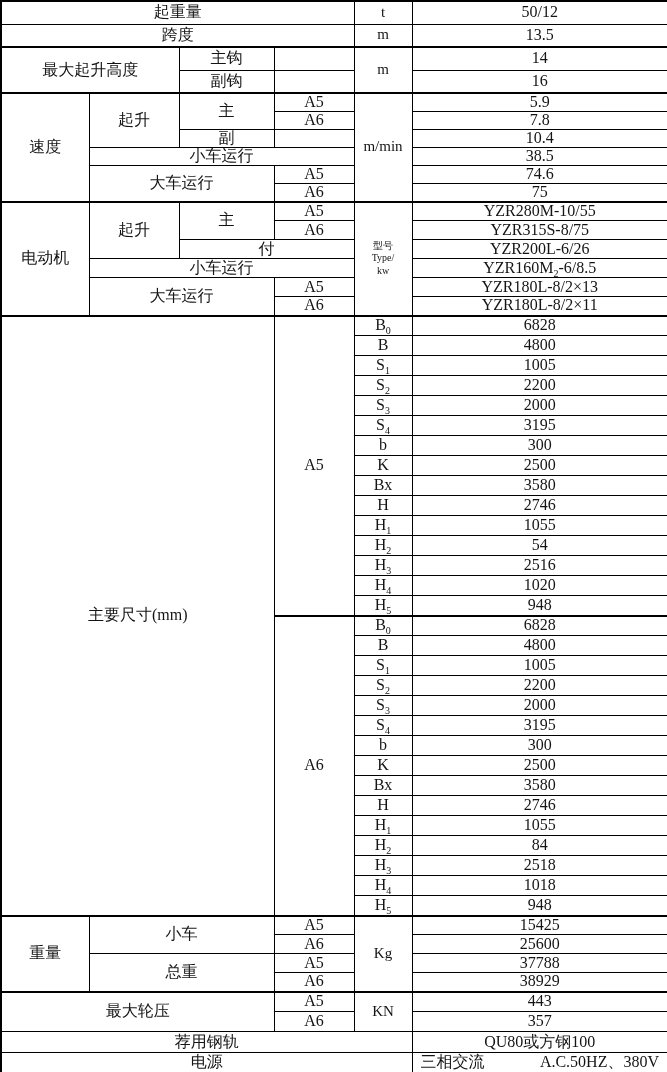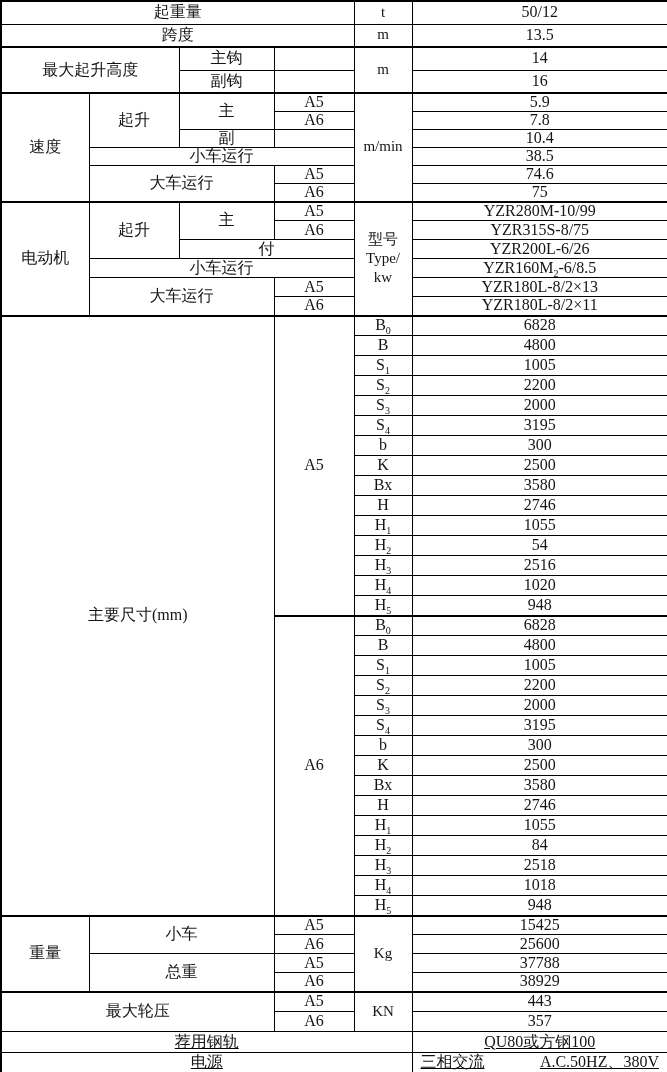--- a/index.html
+++ b/index.html
@@ -5,23 +5,23 @@
   html,body{margin:0;padding:0;background:#fff;}
   body{width:667px;height:1072px;font-family:"Liberation Serif","DejaVu Serif",serif;}
   table.spec{border-collapse:collapse;table-layout:fixed;width:667px;border:2px solid #000;}
   td{border:1px solid #000;text-align:center;vertical-align:middle;padding:0;
      font-size:16px;color:#141414;line-height:1.05;overflow:hidden;}
   tr.sec td{border-top:2px solid #000;}
   tr.rh23{height:23px;margin-left:46px;}
   tr.rh18{height:18px;}
   tr.rh19{height:19px;}
   tr.rh20{height:20px;}
-  tr.rh21{height:21px;text-decoration:underline;}
+  tr.rh21{height:21px;}
   td.unit{font-size:15px;}
-  td.ml{white-space:pre-line;font-size:15px;line-height:1.25;}
+  td.ml{white-space:pre-line;font-size:10px;line-height:1.25;}
   sub{font-size:10px;line-height:0;}
   .split{display:flex;justify-content:space-between;padding:0 8px;gap:27px;}
 </style>
 </head>
 <body>
 
 <table class="spec">
   <colgroup>
     <col style="width:88px">
       <col style="width:90px">
@@ -89,21 +89,21 @@
   </tr>
 
   <tr class="rh19 sec">
     <td rowspan="6">电动机</td>
     <td rowspan="3">起升</td>
     <td rowspan="2">主</td>
     <td>A5</td>
     <td class="ml" rowspan="6">型号
 Type/
 kw</td>
-    <td>YZR280M-10/99</td>
+    <td>YZR280M-10/55</td>
   </tr>
   <tr class="rh19">
     <td>A6</td>
     <td>YZR315S-8/75</td>
   </tr>
   <tr class="rh19">
     <td colspan="2">付</td>
     <td>YZR200L-6/26</td>
   </tr>
   <tr class="rh19">

